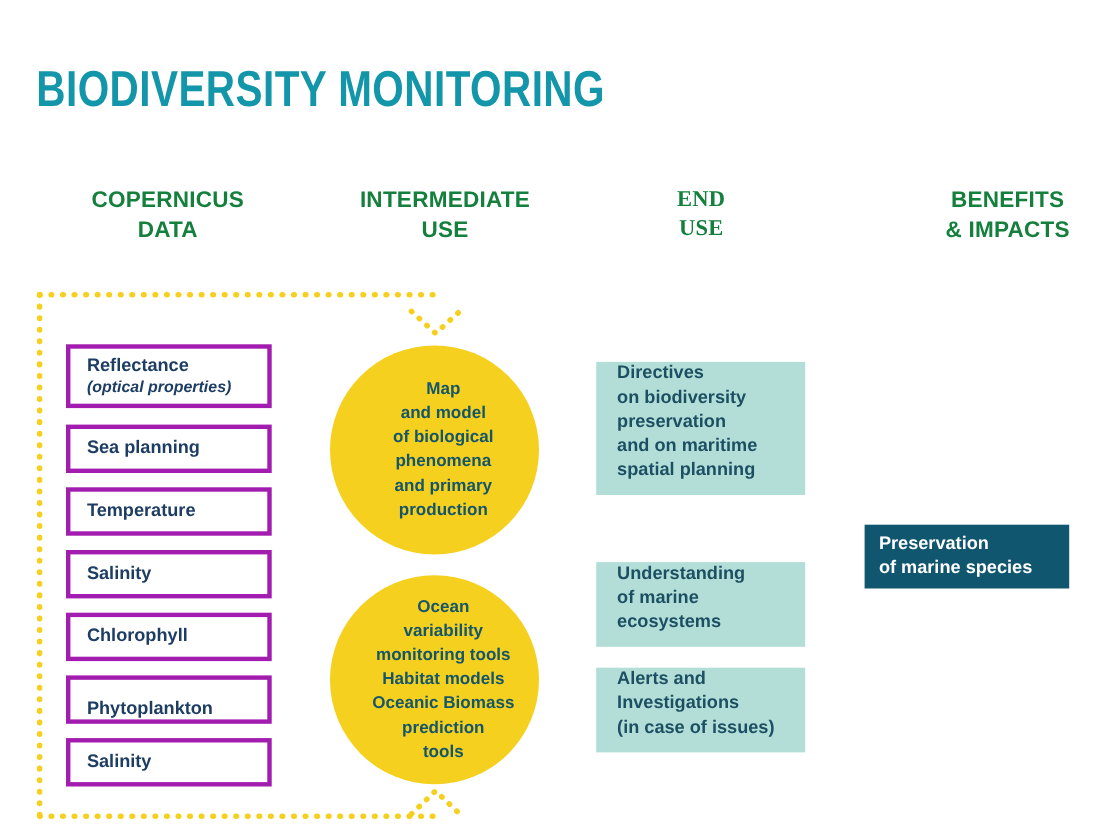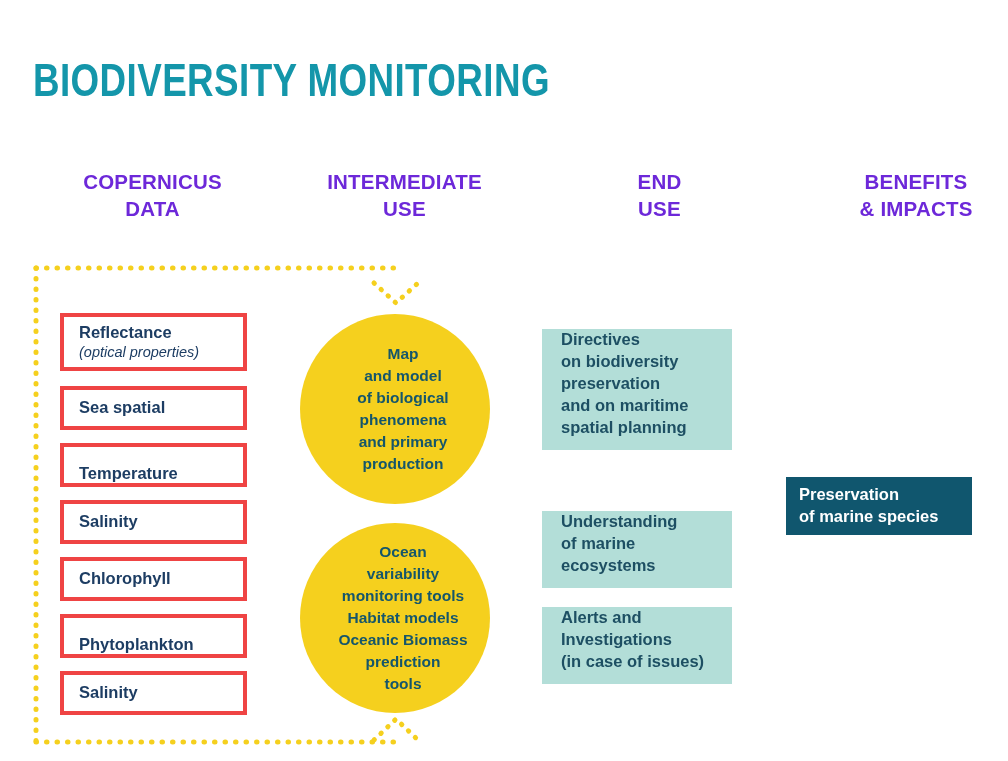--- a/index.html
+++ b/index.html
@@ -31,63 +31,63 @@
     letter-spacing: 0.5px;
     transform: scaleX(0.80);
     transform-origin: left top;
     white-space: nowrap;
     line-height: 1.0;
   }
 
   
   .col-head {
     position: absolute;
-    color: #6d28d9;
+    color: #15803d;
     font-weight: bold;
     font-size: 20.5px;
     line-height: 1.32;
     text-align: center;
     letter-spacing: 0.2px;
   }
   #head-data      { left: 20px;  top: 168px; width: 265px; }
   #head-inter     { left: 297px; top: 168px; width: 215px; }
-  #head-end       { left: 557px; top: 168px; width: 205px; }
+  #head-end       { left: 535px; top: 168px; width: 205px; font-family: Liberation Serif, serif; }
   #head-benefits  { left: 796px; top: 168px; width: 240px; }
 
   
   .dots-svg {
     position: absolute;
     left: 0;
     top: 0;
     width: 1008px;
     height: 761px;
     pointer-events: none;
   }
 
   
   .data-box {
     position: absolute;
     left: 60px;
     width: 187px;
     box-sizing: border-box;
-    border: 4px solid #ef4444;
+    border: 4px solid #a21caf;
     background: #ffffff;
     color: #1d3d63;
     font-size: 16.5px;
     font-weight: bold;
     display: flex;
     flex-direction: column;
     justify-content: center;
     padding-left: 15px;
     line-height: 1.18;
   }
   .data-box .sub {
     font-size: 14.5px;
     font-style: italic;
-    font-weight: normal;
+    font-weight: bold;
     margin-top: 1px;
   }
 
   
   .circle {
     position: absolute;
     width: 190px;
     height: 190px;
     border-radius: 50%;
     background: #f5d01e;
@@ -175,23 +175,23 @@
     <path d="M 374 283 L 396 303 L 418 283" fill="none" stroke="#f5d01e" stroke-width="5" stroke-linecap="round" stroke-dasharray="0.5 9"></path>
 
     <path d="M 374 740 L 396 719 L 418 740" fill="none" stroke="#f5d01e" stroke-width="5" stroke-linecap="round" stroke-dasharray="0.5 9"></path>
   </svg>
 
   <div class="data-box" style="top:313px; height:58px;">
     <div>Reflectance</div>
     <div class="sub">(optical properties)</div>
   </div>
   <div class="data-box" style="top:386px; height:44px;">
-    <div>Sea spatial</div>
-  </div>
-  <div class="data-box" style="top:443px; height:44px;justify-content:flex-end;">
+    <div>Sea planning</div>
+  </div>
+  <div class="data-box" style="top:443px; height:44px;">
     <div>Temperature</div>
   </div>
   <div class="data-box" style="top:500px; height:44px;">
     <div>Salinity</div>
   </div>
   <div class="data-box" style="top:557px; height:44px;">
     <div>Chlorophyll</div>
   </div>
   <div class="data-box" style="top:614px; height:44px;justify-content:flex-end;">
     <div>Phytoplankton</div>

